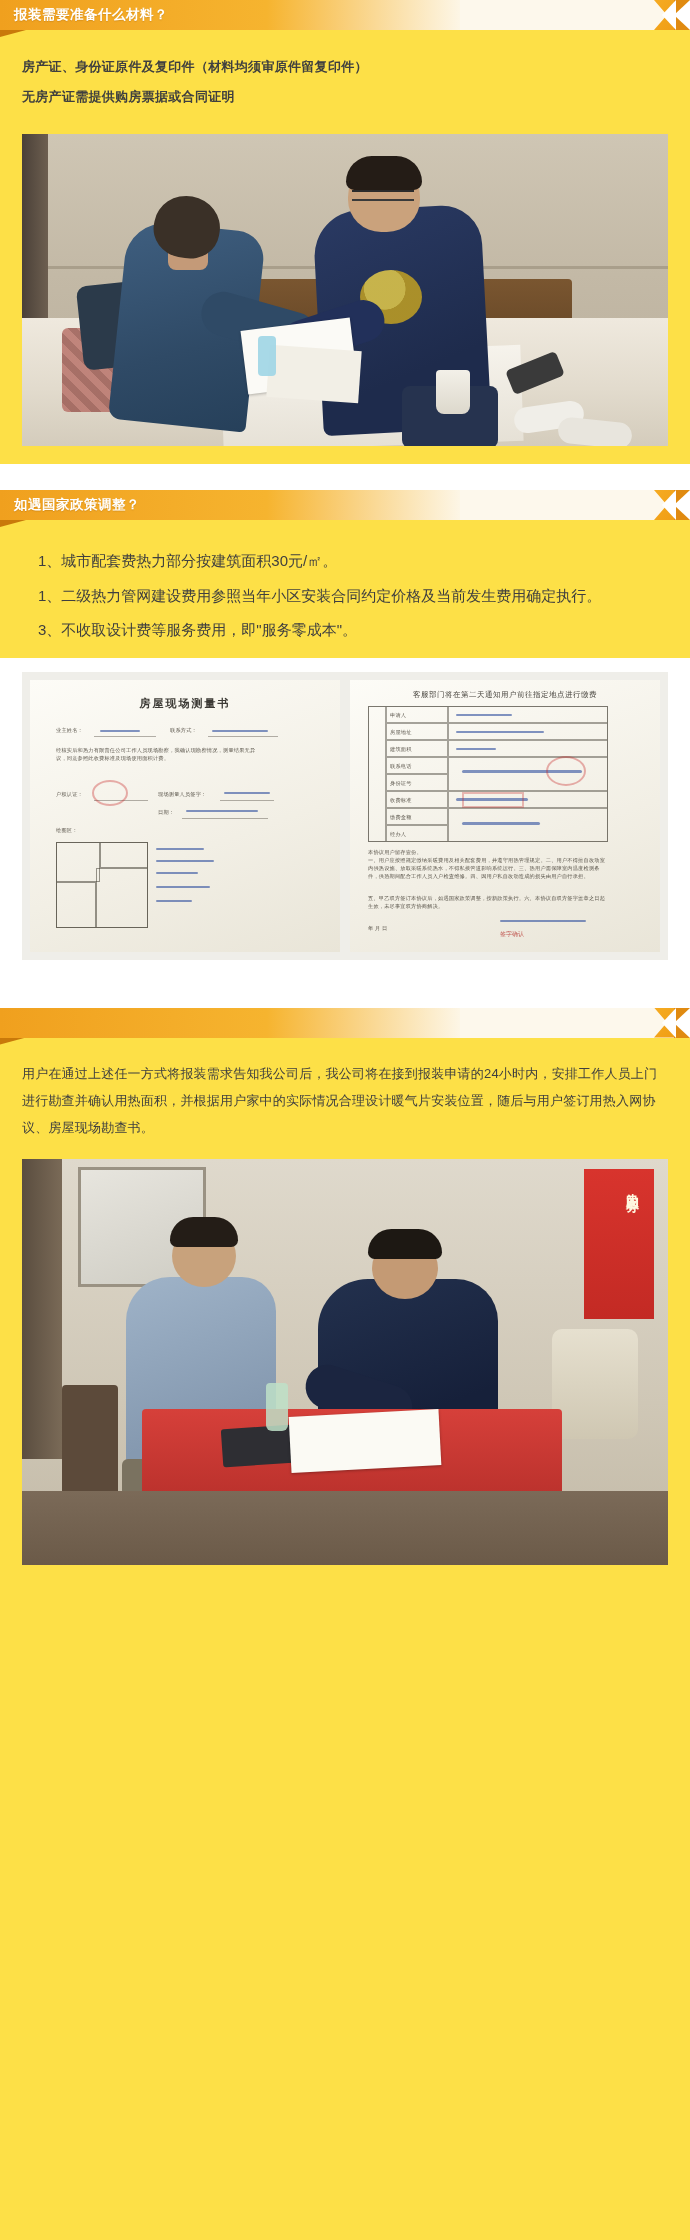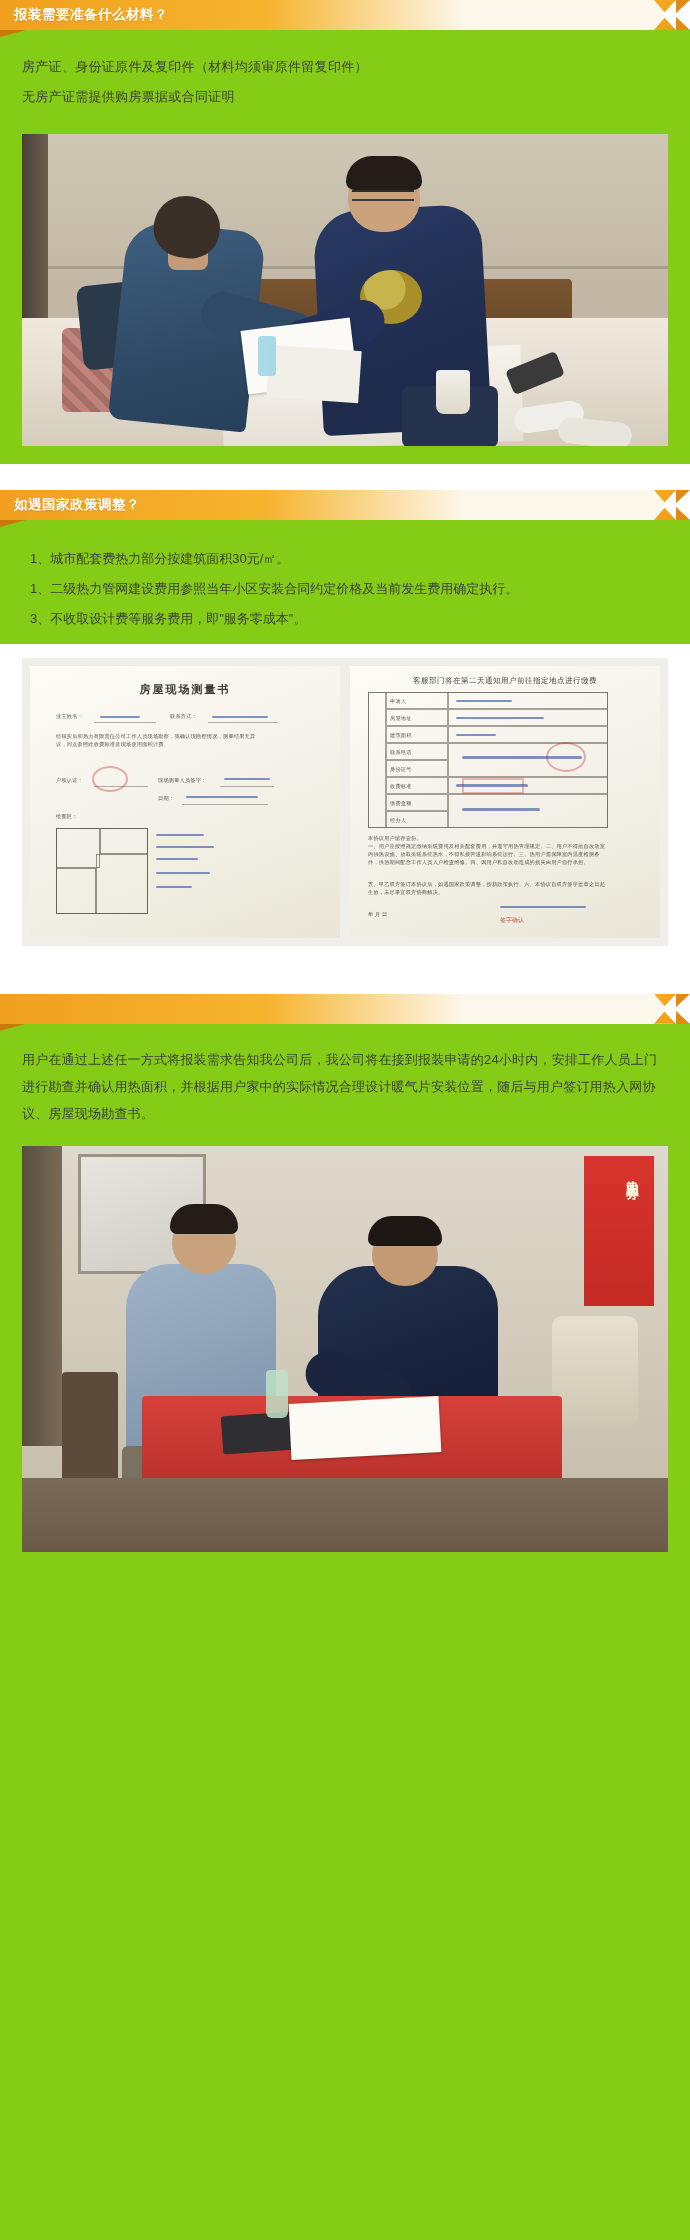--- a/index.html
+++ b/index.html
@@ -11,21 +11,21 @@
   body {
     width: 690px;
     font-family: "Liberation Sans", "DejaVu Sans", sans-serif;
     color: #333333;
     -webkit-font-smoothing: antialiased;
   }
   .page {
     width: 690px;
     min-height: 2240px;
     position: relative;
-    background: #84cc16;
+    background: #fde047;
     overflow: hidden;
   }
 
   
   .ribbon {
     position: relative;
     height: 30px;
     margin: 0 0 0 0;
     background: #fffdf5;
   }
@@ -103,34 +103,34 @@
 
   
   .text-block {
     padding: 24px 22px 8px 22px;
     font-size: 13px;
     line-height: 2.0;
     color: #3f3f3f;
     letter-spacing: 0.3px;
   }
   .text-block p { margin: 0 0 4px 0; }
-  .text-block .line { display: block; }
+  .text-block .line { display: block; font-weight: bold; }
 
   .para-block {
     padding: 22px 22px 6px 22px;
     font-size: 13px;
     line-height: 2.1;
     color: #3f3f3f;
     letter-spacing: 0.2px;
   }
   .para-block p { margin: 0; }
 
   .list-block {
-    padding: 24px 22px 10px 30px;
-    font-size: 13px;
+    padding: 24px 22px 10px 38px;
+    font-size: 15px;
     line-height: 2.3;
     color: #3f3f3f;
   }
   .list-block .li { display: block; }
 
   .foot-block {
     padding: 18px 22px 30px 22px;
     font-size: 12.5px;
     line-height: 2.0;
     color: #3f3f3f;

